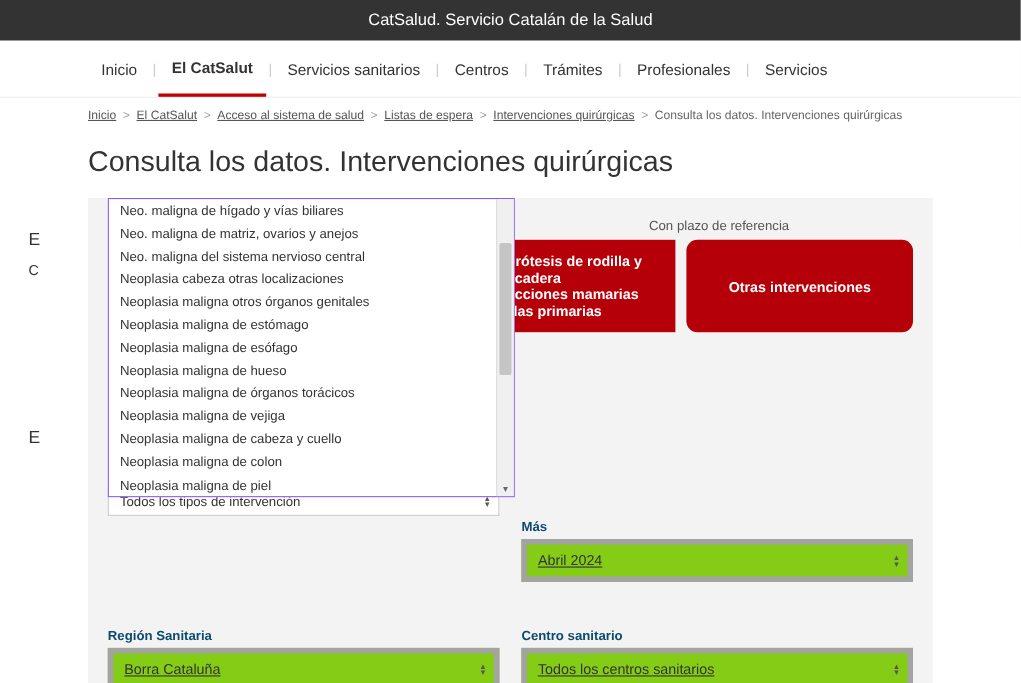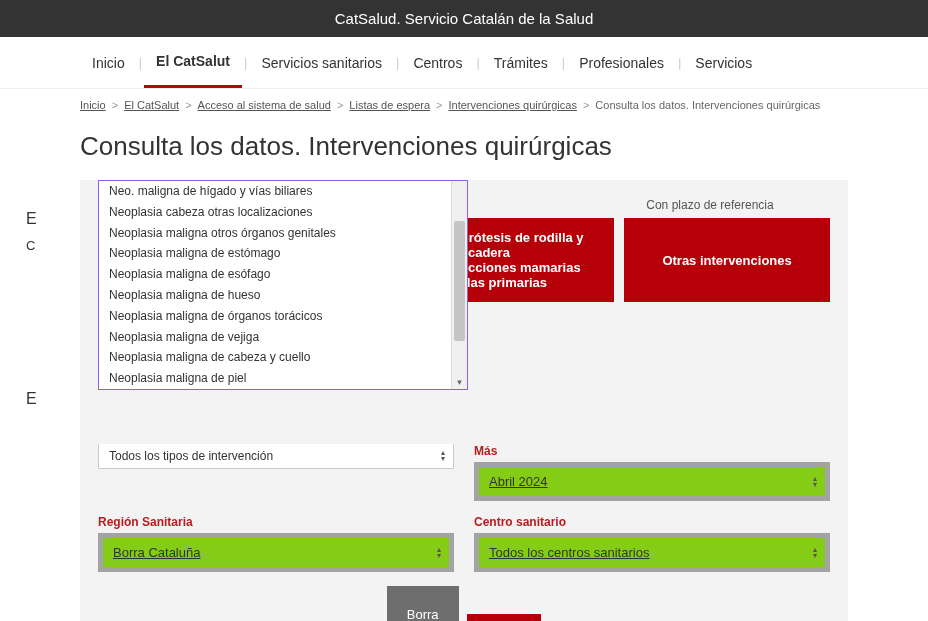--- a/index.html
+++ b/index.html
@@ -20,30 +20,30 @@
     .breadcrumb { padding: 10px 0; font-size: 11px; color: #666; }
     .breadcrumb a { color: #555; text-decoration: underline; }
     .breadcrumb .sep { margin: 0 6px; color: #999; }
     
     .page-title { font-size: 26px; font-weight: normal; color: #333; margin: 10px 0 18px; }
     
     .filters-area { background: #f3f3f3; padding: 18px 18px 16px; position: relative; }
     
     .tabs-labels { display: flex; gap: 12px; font-size: 12px; color: #555; margin-bottom: 6px; }
     .tabs-labels .left-lbl { flex: 2; }
-    .tabs-labels .right-lbl { flex: 1; text-align: center; }
+    .tabs-labels .right-lbl { flex: 1; }
     
     .tabs-row { display: flex; gap: 10px; margin-bottom: 24px; }
     .tab-card { background: #b50009; color: #fff; padding: 12px 14px; text-align: center; font-size: 13px; font-weight: bold; display: flex; align-items: center; justify-content: center; min-height: 72px; }
     .tab-card.wide { flex: 1; }
-    .tab-card.narrow { flex: 0.8; }
+    .tab-card.narrow { flex: 0.8; border-radius: 10px; }
     
     .form-row { display: flex; gap: 20px; margin-bottom: 14px; }
     .form-col { flex: 1; }
-    .form-label { font-size: 12px; font-weight: bold; color: #b91c1c; margin-bottom: 4px; display: block; }
+    .form-label { font-size: 12px; font-weight: bold; color: #0c4a6e; margin-bottom: 4px; display: block; margin-top: 28px; }
     .select-box { background: #84cc16; border: 5px solid #a3a3a3; padding: 7px 30px 7px 10px; font-size: 13px; position: relative; width: 100%; text-decoration: underline; }
     .select-caret { position: absolute; right: 8px; top: 50%; transform: translateY(-50%); display: flex; flex-direction: column; font-size: 8px; line-height: 6px; color: #555; }
     
     .btn-row { display: flex; justify-content: center; gap: 8px; margin-top: 8px; }
     .btn { padding: 7px 20px; font-size: 13px; cursor: pointer; border: none; }
     .btn-clear { background: #6e6e6e; color: #fff; }
     .btn-search { background: #b50009; color: #fde047; margin-top: 28px; }
     
     
     .dropdown-overlay { position: absolute; left: 18px; top: 0; width: 370px; background: #fff; border: 1px solid #8b5cf6; z-index: 100; display: flex; }
@@ -99,28 +99,31 @@
 <div class="container filters-wrap" style="position:relative;">
   <span class="partial-e">E</span>
   <span class="partial-c">C</span>
   <span class="partial-e2">E</span>
 
   <div class="filters-area" style="position:relative;">
 
     <div class="dropdown-overlay">
       <div class="dropdown-list" id="dd-list">
           <div class="dropdown-item">Neo. maligna de hígado y vías biliares</div>
+          <div class="dropdown-item">Neo. maligna de matriz, ovarios y anejos</div>
+          <div class="dropdown-item">Neo. maligna del sistema nervioso central</div>
           <div class="dropdown-item">Neoplasia cabeza otras localizaciones</div>
           <div class="dropdown-item">Neoplasia maligna otros órganos genitales</div>
           <div class="dropdown-item">Neoplasia maligna de estómago</div>
           <div class="dropdown-item">Neoplasia maligna de esófago</div>
           <div class="dropdown-item">Neoplasia maligna de hueso</div>
           <div class="dropdown-item">Neoplasia maligna de órganos torácicos</div>
           <div class="dropdown-item">Neoplasia maligna de vejiga</div>
           <div class="dropdown-item">Neoplasia maligna de cabeza y cuello</div>
+          <div class="dropdown-item">Neoplasia maligna de colon</div>
           <div class="dropdown-item">Neoplasia maligna de piel</div>
         </div>
       <div class="dropdown-scrollbar">
         <div class="scrollbar-thumb"></div>
         <div class="scrollbar-arrow down">▾</div>
       </div>
     </div>
 
     <div class="tabs-labels">
       <div class="left-lbl"></div>

